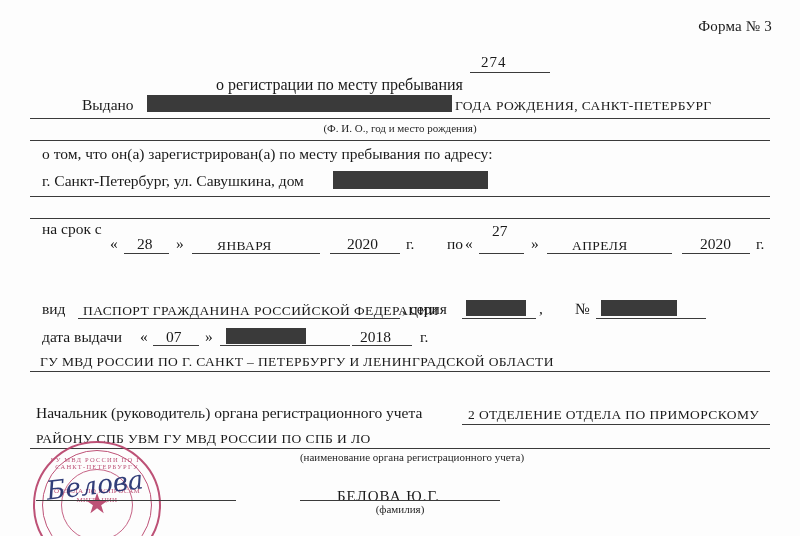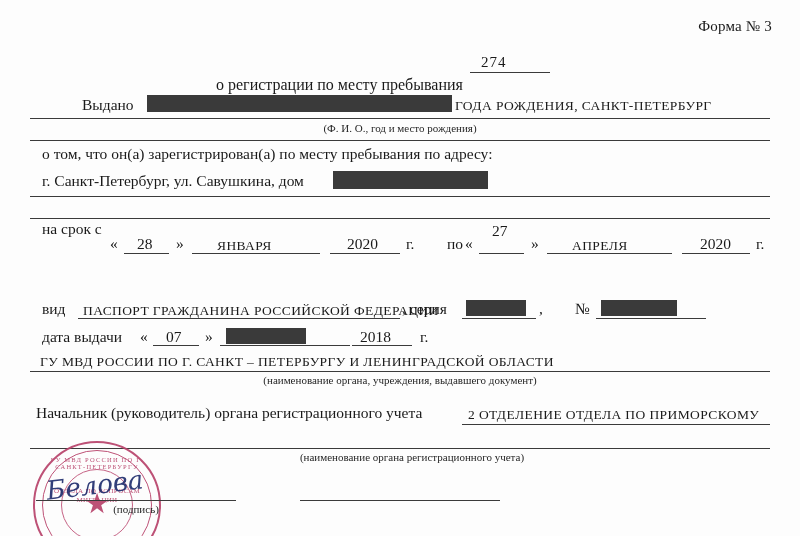--- a/index.html
+++ b/index.html
@@ -215,34 +215,35 @@
   <div class="rule" style="left:153px; top:345px; width:46px;"></div>
   <div class="lbl" style="left:205px; top:328px;">»</div>
   <div class="redact" style="left:226px; top:328px; width:80px; height:16px;"></div>
   <div class="rule" style="left:220px; top:345px; width:130px;"></div>
   <div class="lbl" style="left:360px; top:328px;">2018</div>
   <div class="rule" style="left:352px; top:345px; width:60px;"></div>
   <div class="lbl" style="left:420px; top:328px;">г.</div>
 
   <div class="lbl-caps" style="left:40px; top:354px;">ГУ  МВД  РОССИИ  ПО  Г. САНКТ – ПЕТЕРБУРГУ  И  ЛЕНИНГРАДСКОЙ ОБЛАСТИ</div>
   <div class="rule" style="left:30px; top:371px; width:740px;"></div>
-  <div class="lbl-sm center" style="left:0px; top:374px; width:800px;">(наименование органа, учреждения, выдавшего документ)</div>
 
   <div class="lbl" style="left:36px; top:404px;">Начальник (руководитель) органа регистрационного учета</div>
   <div class="lbl-caps" style="left:468px; top:407px;">2 ОТДЕЛЕНИЕ ОТДЕЛА  ПО ПРИМОРСКОМУ</div>
   <div class="rule" style="left:462px; top:424px; width:308px;"></div>
+  <div class="lbl-caps" style="left:36px; top:431px;">РАЙОНУ СПБ УВМ  ГУ  МВД  РОССИИ  ПО СПБ  И  ЛО</div>
   <div class="rule" style="left:30px; top:448px; width:740px;"></div>
   <div class="lbl-sm center" style="left:12px; top:451px; width:800px;">(наименование органа регистрационного учета)</div>
 
   <div class="stamp">
     <div class="stamp-arc-top">ГУ МВД РОССИИ ПО Г. САНКТ-ПЕТЕРБУРГУ</div>
     <div class="stamp-eagle">★</div>
     <div class="stamp-inner-text">ОТДЕЛА ПО ВОПРОСАМ МИГРАЦИИ</div>
 
   </div>
 
   <div class="signature">Белова</div>
   <div class="rule" style="left:36px; top:500px; width:200px;"></div>
-  <div class="lbl-sm center" style="left:36px; top:503px; width:200px;">(подпись)</div>
-
+
+  <div class="fam-name">БЕЛОВА Ю.Г.</div>
   <div class="rule" style="left:300px; top:500px; width:200px;"></div>
+  <div class="lbl-sm center" style="left:300px; top:503px; width:200px;">(фамилия)</div>
 
 </div>
 
 </body></html>

